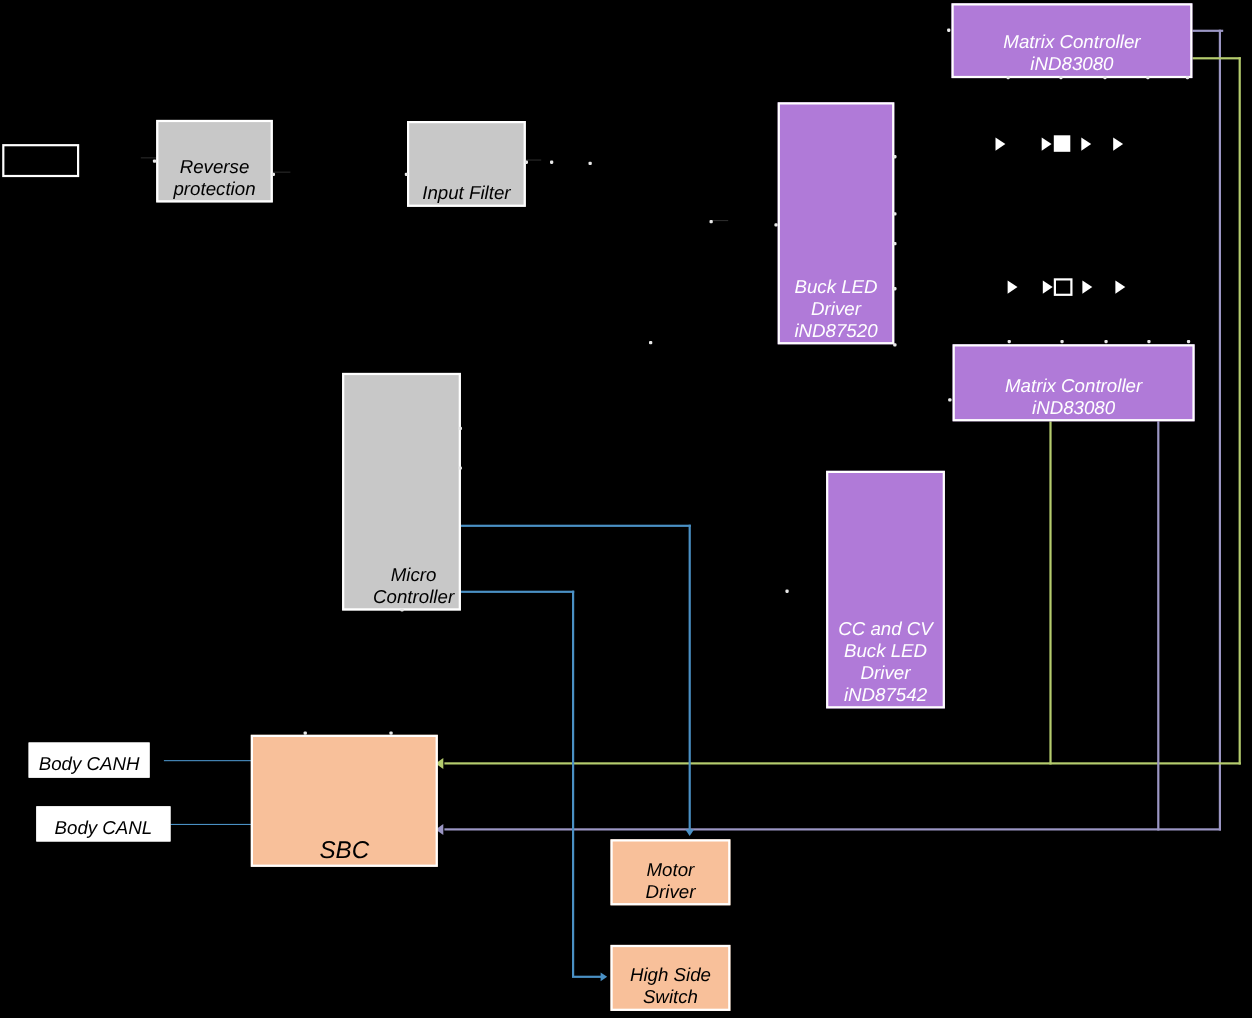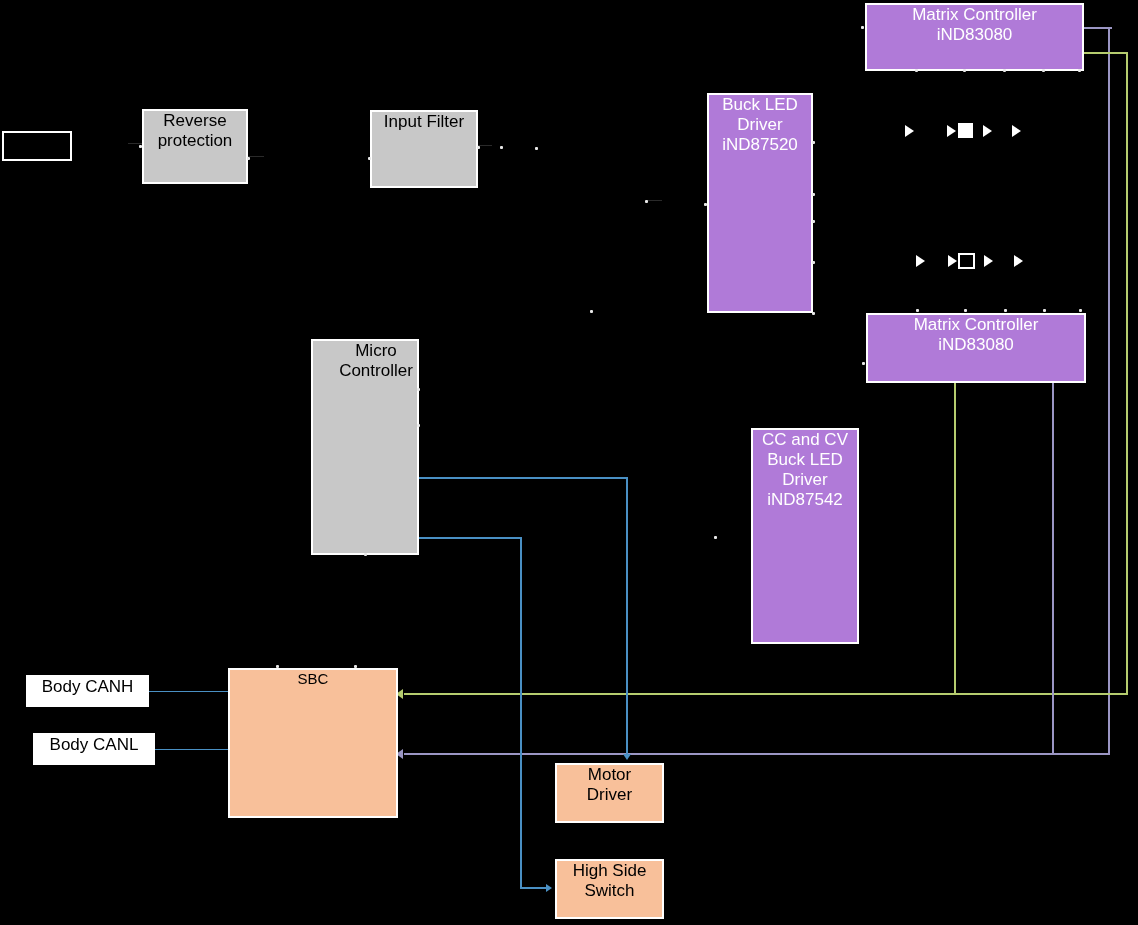--- a/index.html
+++ b/index.html
@@ -8,25 +8,26 @@
     width:1138px;height:925px;
     background:#000;
     overflow:hidden;
     font-family:"Liberation Sans","DejaVu Sans",sans-serif;
   }
   .blk{
     position:absolute;
     box-sizing:border-box;
     border:2px solid #ffffff;
     display:flex;
-    align-items:flex-start;
+    align-items:flex-end;
     justify-content:center;
     text-align:center;
     line-height:1.18;
     white-space:pre-line;
+    font-style:italic;
   }
   .blk.gray{background:#c8c8c8;color:#000;}
   .blk.purple{background:#b07ad8;color:#fff;}
   .blk.orange{background:#f8c09a;color:#000;}
   .blk.white{background:#fff;color:#000;}
   .blk.empty{background:transparent;}
   .lbl{display:block;}
   .seg{position:absolute;}
   .dot{position:absolute;width:3px;height:3px;background:#e8e8e8;border-radius:1px;}
   .sq{position:absolute;background:#fff;}
@@ -85,22 +86,22 @@
     <div class="blk purple" style="left: 865px; top: 3px; width: 219px; height: 68px; font-size: 17px;"><span class="lbl">Matrix Controller
 iND83080</span></div>
     <div class="blk purple" style="left: 866px; top: 313px; width: 220px; height: 70px; font-size: 17px;"><span class="lbl">Matrix Controller
 iND83080</span></div>
     <div class="blk gray" style="left: 311px; top: 339px; width: 108px; height: 216px; font-size: 17px; padding-left: 22px;"><span class="lbl">Micro
 Controller</span></div>
     <div class="blk purple" style="left: 751px; top: 428px; width: 108px; height: 216px; font-size: 17px;"><span class="lbl">CC and CV
 Buck LED
 Driver
 iND87542</span></div>
-    <div class="blk orange" style="left: 228px; top: 668px; width: 170px; height: 150px; font-size: 15px;"><span class="lbl">SBC</span></div>
-    <div class="blk white" style="left: 26px; top: 675px; width: 123px; height: 32px; font-size: 17px;"><span class="lbl">Body CANH</span></div>
+    <div class="blk orange" style="left: 228px; top: 668px; width: 170px; height: 120px; font-size: 22px;"><span class="lbl">SBC</span></div>
+    <div class="blk white" style="left: 26px; top: 675px; width: 110px; height: 32px; font-size: 17px;"><span class="lbl">Body CANH</span></div>
     <div class="blk white" style="left: 33px; top: 733px; width: 122px; height: 32px; font-size: 17px;"><span class="lbl">Body CANL</span></div>
     <div class="blk orange" style="left: 555px; top: 763px; width: 109px; height: 60px; font-size: 17px;"><span class="lbl">Motor
 Driver</span></div>
     <div class="blk orange" style="left: 555px; top: 859px; width: 109px; height: 60px; font-size: 17px;"><span class="lbl">High Side
 Switch</span></div>
     <div class="dot" style="left: 915px; top: 69px;"></div>
     <div class="dot" style="left: 963px; top: 69px;"></div>
     <div class="dot" style="left: 1003px; top: 69px;"></div>
     <div class="dot" style="left: 1042px; top: 69px;"></div>
     <div class="dot" style="left: 1078px; top: 69px;"></div>

